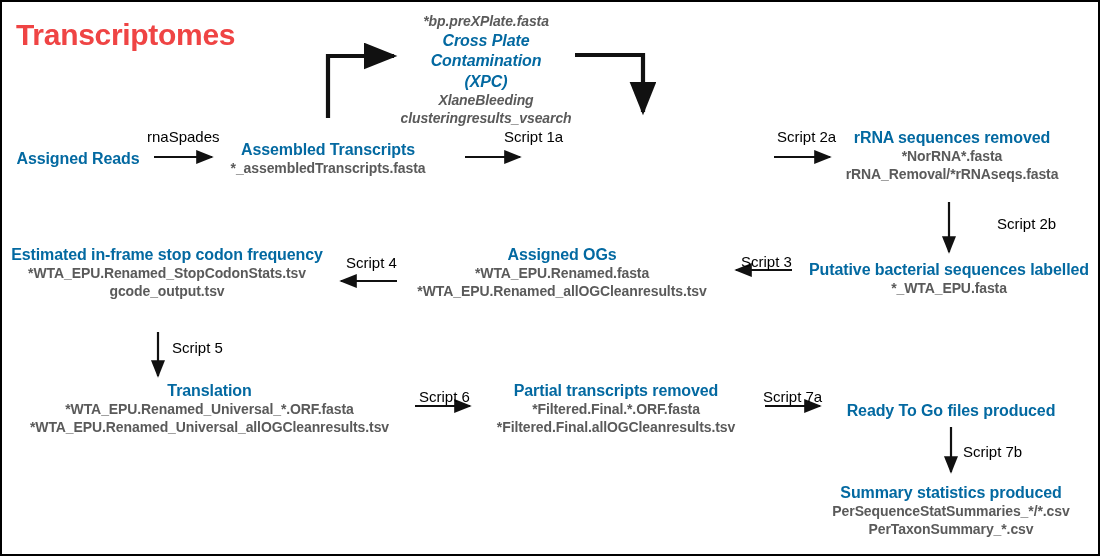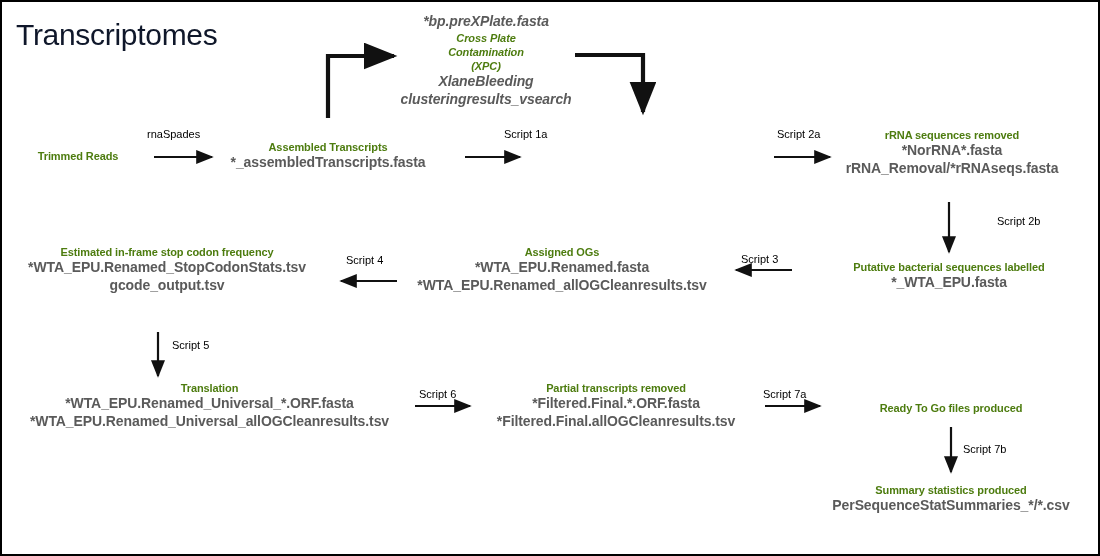--- a/index.html
+++ b/index.html
@@ -18,46 +18,46 @@
     overflow: hidden;
     font-family: "Liberation Sans", sans-serif;
   }
   .node {
     position: absolute;
     text-align: center;
     line-height: 1.28;
   }
   .node .title {
     font-weight: bold;
-    color: #4d7c0f;
-    font-size: 11px;
+    color: #0369a1;
+    font-size: 16px;
     white-space: nowrap;
     letter-spacing: -0.1px;
   }
   .node .file {
     font-weight: bold;
     color: #5a5a5a;
     font-size: 14px;
     white-space: nowrap;
     letter-spacing: -0.1px;
   }
 
   #page-title {
     position: absolute;
     left: 14px;
     top: 16px;
     font-size: 30px;
-    font-weight: normal;
-    color: #0f172a;
+    font-weight: bold;
+    color: #ef4444;
     letter-spacing: -0.3px;
   }
 
   .edge-label {
     position: absolute;
-    font-size: 11px;
+    font-size: 15px;
     color: #000000;
     font-weight: normal;
     white-space: nowrap;
     font-family: "Liberation Sans", sans-serif;
   }
 
   svg.arrows {
     position: absolute;
     left: 0;
     top: 0;
@@ -137,21 +137,21 @@
   <div class="edge-label" style="left:775px; top:126px;">Script 2a</div>
   <div class="edge-label" style="left:959px; top:213px;margin-left:36px;">Script 2b</div>
   <div class="edge-label" style="left:739px; top:251px;">Script 3</div>
   <div class="edge-label" style="left:344px; top:252px;">Script 4</div>
   <div class="edge-label" style="left:170px; top:337px;">Script 5</div>
   <div class="edge-label" style="left:417px; top:386px;">Script 6</div>
   <div class="edge-label" style="left:761px; top:386px;">Script 7a</div>
   <div class="edge-label" style="left:961px; top:441px;">Script 7b</div>
 
   <div class="node" style="left:0px; top:147px; width:152px;">
-    <div class="title">Trimmed Reads</div>
+    <div class="title">Assigned Reads</div>
   </div>
 
   <div class="node" style="left:198px; top:138px; width:256px;">
     <div class="title">Assembled Transcripts</div>
     <div class="file">*_assembledTranscripts.fasta</div>
   </div>
 
   <div class="node" style="left:364px; top:11px; width:240px;font-style:italic;">
     <div class="file">*bp.preXPlate.fasta</div>
     <div class="title">Cross Plate</div>
@@ -197,15 +197,16 @@
     <div class="file">*Filtered.Final.allOGCleanresults.tsv</div>
   </div>
 
   <div class="node" style="left:820px; top:399px; width:258px;">
     <div class="title">Ready To Go files produced</div>
   </div>
 
   <div class="node" style="left:800px; top:481px; width:298px;">
     <div class="title">Summary statistics produced</div>
     <div class="file">PerSequenceStatSummaries_*/*.csv</div>
+    <div class="file">PerTaxonSummary_*.csv</div>
   </div>
 
 </div>
 
 </body></html>

